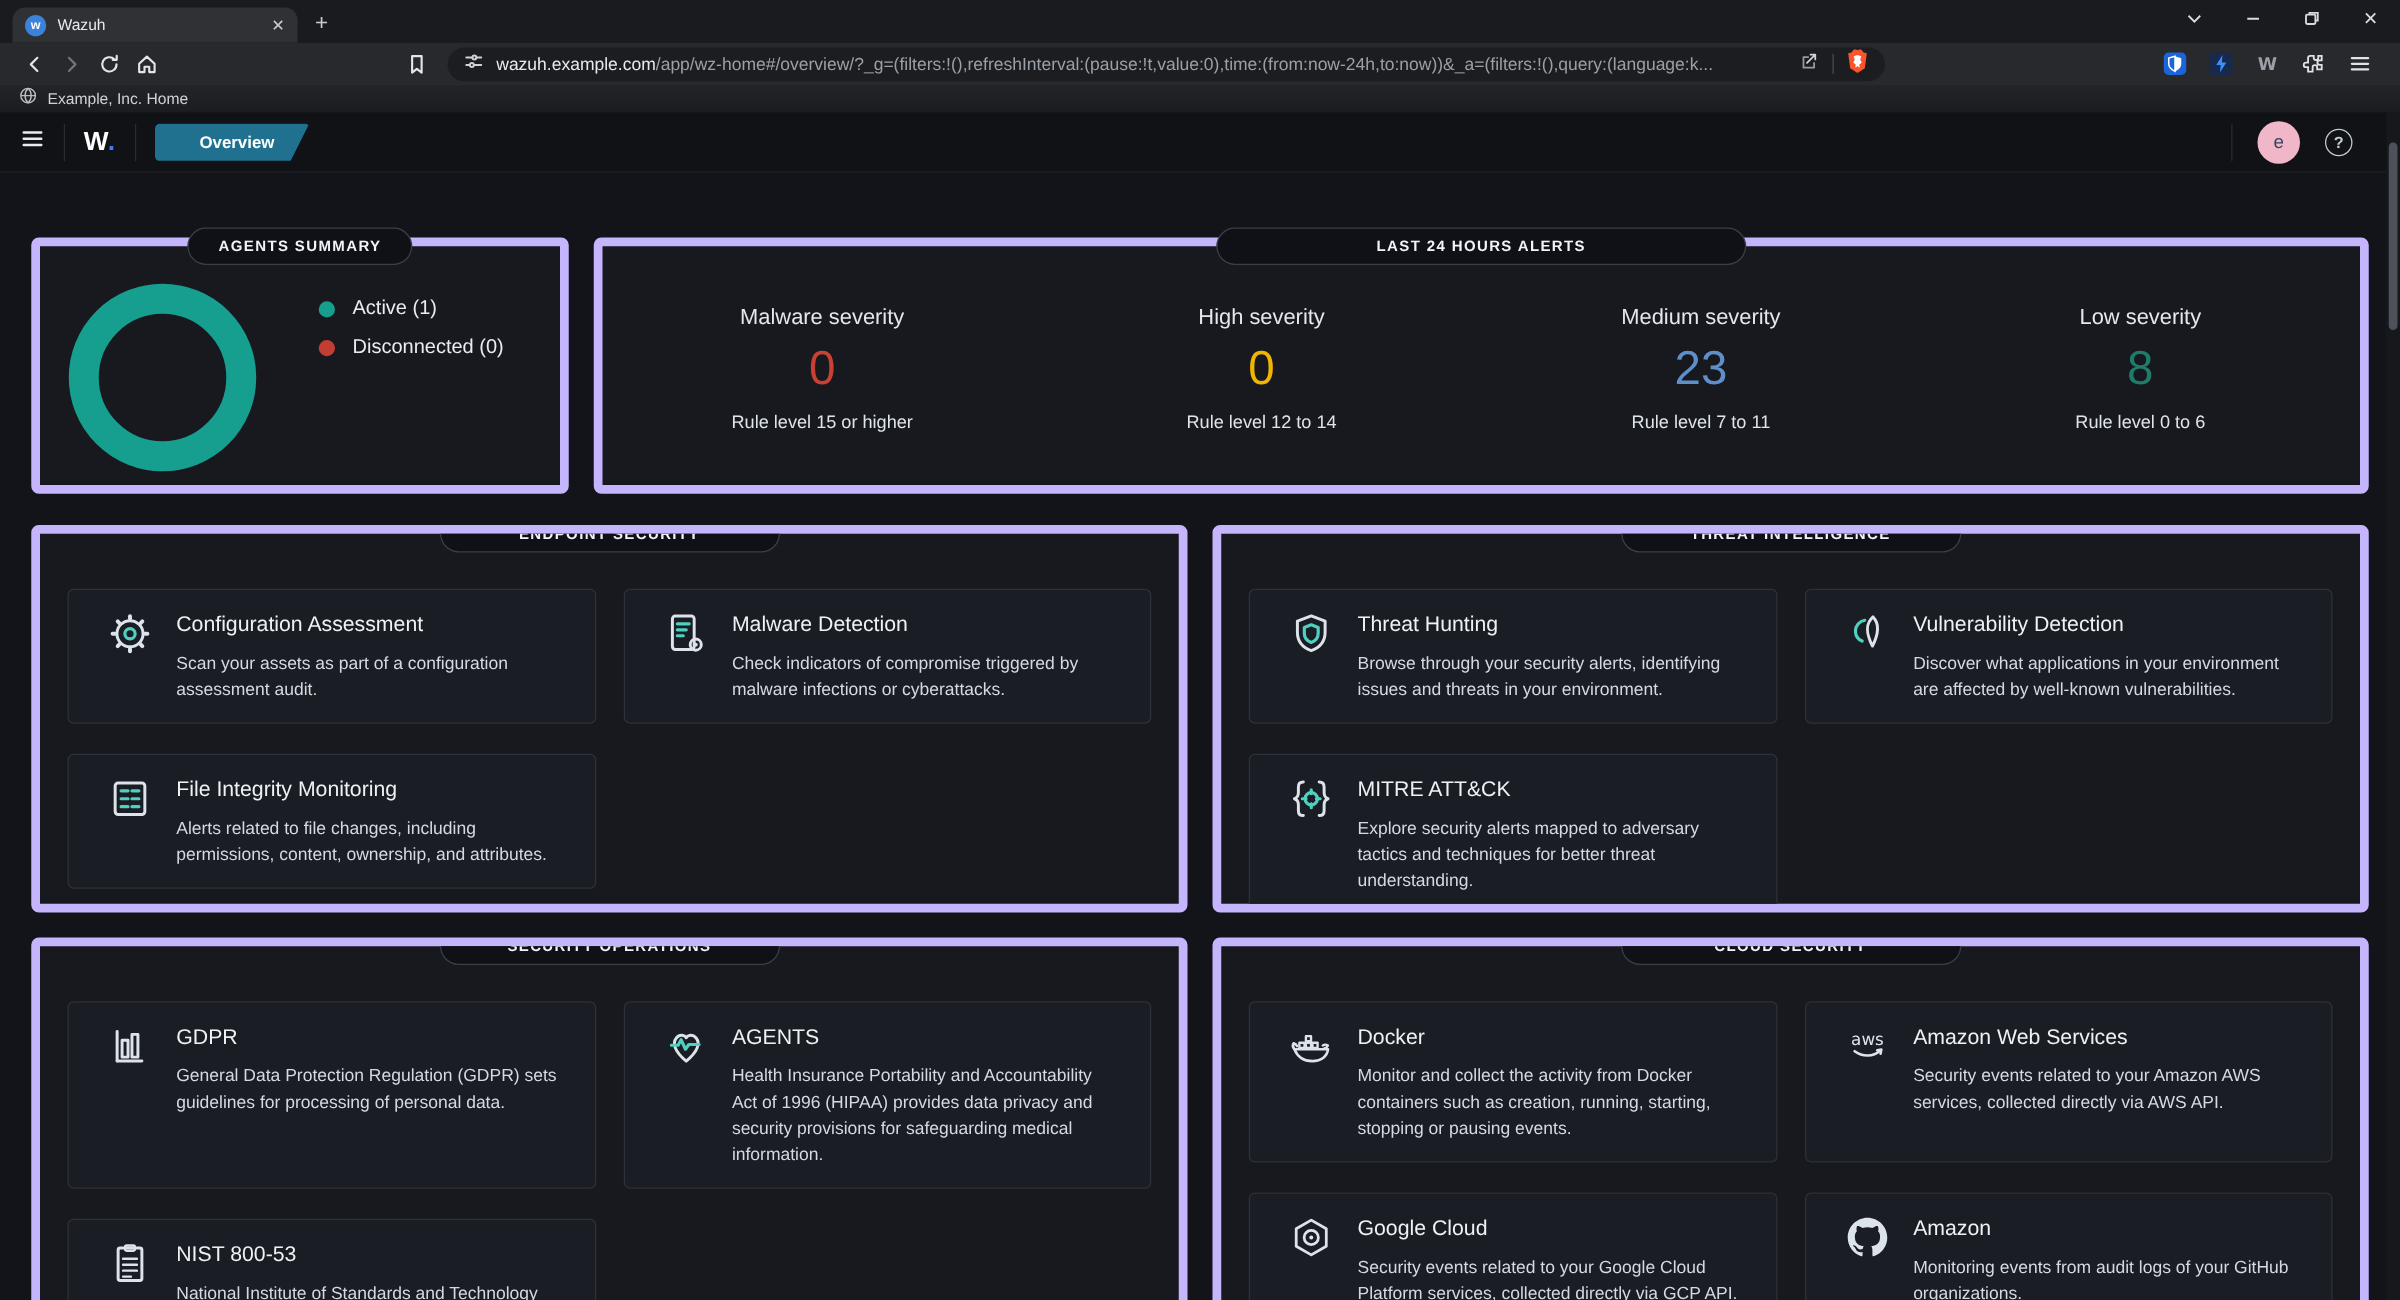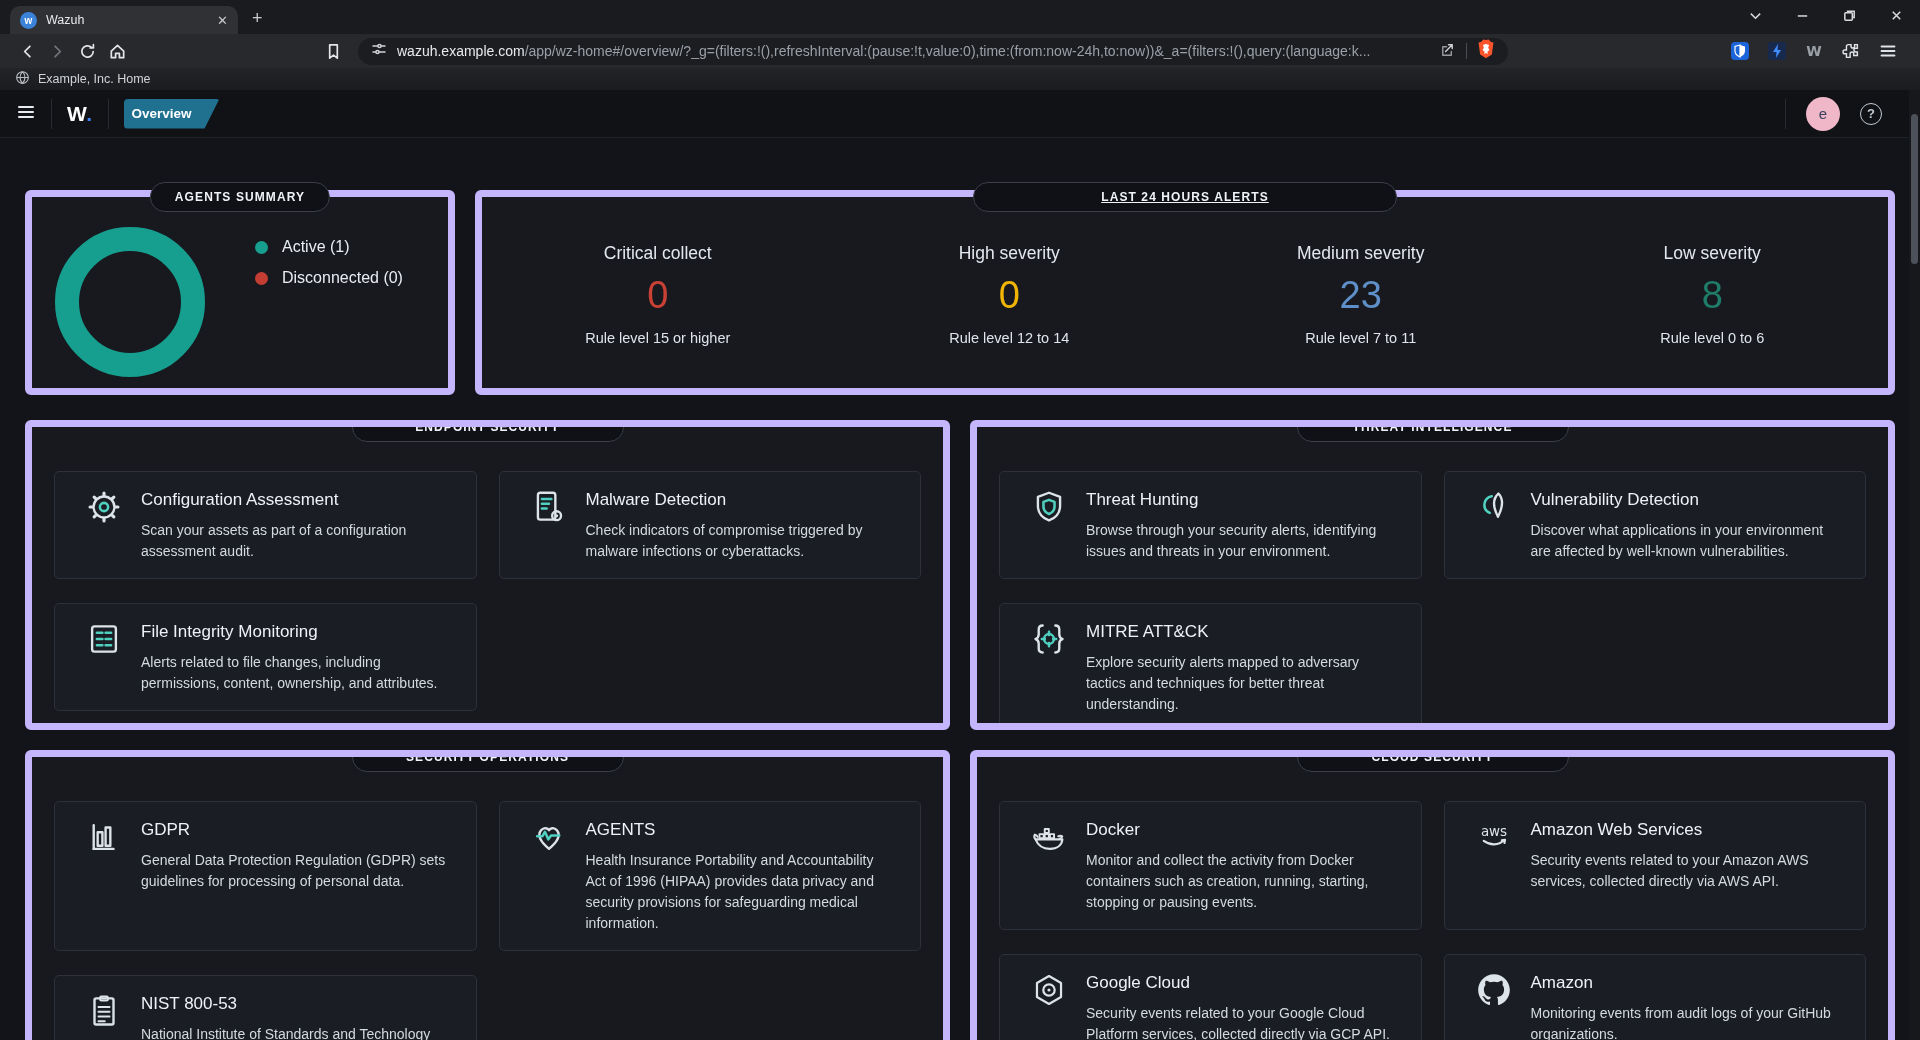--- a/index.html
+++ b/index.html
@@ -39,41 +39,41 @@
   .bm-label { font-size:12.5px; color:#cfd3d8; }
   .globe svg { width:15px; height:15px; stroke:#b9bdc2; stroke-width:1.2; fill:none; }
 
   
   .appheader { height:48px; background:#101216; border-bottom:1px solid #1e2127;
     display:flex; align-items:center; padding:0 16px; gap:15px; }
   .appmenu svg { width:20px; height:20px; stroke:#e8ecf1; stroke-width:2; stroke-linecap:round; }
   .hdr-div { width:1px; height:30px; background:#272b32; }
   .applogo { font-size:21px; font-weight:bold; color:#fff; letter-spacing:.5px; }
   .applogo i { font-style:normal; }
-  .ovtab { height:30px; line-height:30px; padding:0 28px 0 8px; border-radius:4px; color:#fff;
+  .ovtab { height:30px; line-height:30px; padding:0 28px 0 36px; border-radius:4px; color:#fff;
     font-size:13.5px; font-weight:bold; clip-path:polygon(0 0,100% 0,calc(100% - 15px) 100%,0 100%); }
   .hdr-right { margin-left:auto; display:flex; align-items:center; gap:20px; padding-right:22px; }
   .avatar { width:34px; height:34px; border-radius:50%; display:flex; align-items:center; justify-content:center;
     font-size:15px; color:#39405c; }
   .helpbtn { width:22px; height:22px; border:1.6px solid #c2cad2; border-radius:50%; color:#c2cad2;
     font-size:13px; display:flex; align-items:center; justify-content:center; font-weight:bold; }
 
   .vscroll { position:absolute; right:0; top:90px; bottom:0; width:11px; background:#16181c; }
   .vscroll .thumb { position:absolute; top:24px; right:2px; width:7px; height:150px; background:#4d525a; border-radius:4px; }
 
   .content { padding:0 25px; }
   .row { display:flex; gap:20px; }
   .row1 { margin-top:52px; }
   .row2 { margin-top:25px; }
   .row3 { margin-top:20px; }
   .panel { position:relative; background:#17191f; border:7px solid #c4b5fd; border-radius:6px; }
   .panel-title { position:absolute; top:-15px; left:50%; transform:translateX(-50%);
     background:#0f1116; border:1px solid #3a3f48; border-radius:16px; height:30px; line-height:28px;
     font-size:12px; font-weight:bold; letter-spacing:1.1px; color:#f0f3f7; padding:0 24px; white-space:nowrap; text-align:center; }
-  .pt-w155 { min-width:155px; } .pt-w424 { min-width:424px;text-decoration:underline; } .pt-w272 { min-width:272px; }
+  .pt-w155 { min-width:155px; } .pt-w424 { min-width:424px; } .pt-w272 { min-width:272px; }
 
   .panel-agents { width:430px; height:205px; flex:0 0 430px; }
   .agents-body { display:flex; padding:30px 20px 0 23px; }
   .donut { width:150px; height:150px; border-radius:50%; border:24px solid #169E8F; }
   .legend { margin:8px 0 0 50px; }
   .legend-item { display:flex; align-items:center; gap:14px; height:24px; margin-bottom:7px;
     font-size:16px; color:#e8edf2; }
   .legend-dot { width:13px; height:13px; border-radius:50%; }
 
   .panel-alerts { flex:1; height:205px; }
@@ -253,21 +253,21 @@
             <span>Disconnected (0)</span>
           </div>
         </div>
       </div>
     </div>
 
     <div class="panel panel-alerts">
       <div class="panel-title pt-w424">LAST 24 HOURS ALERTS</div>
       <div class="alerts-body">
         <div class="stat">
-          <div class="stat-label">Critical collect</div>
+          <div class="stat-label">Malware severity</div>
           <div class="stat-value" style="color: rgb(201, 64, 52);">0</div>
           <div class="stat-sub">Rule level 15 or higher</div>
         </div>
         <div class="stat">
           <div class="stat-label">High severity</div>
           <div class="stat-value" style="color: rgb(239, 180, 4);">0</div>
           <div class="stat-sub">Rule level 12 to 14</div>
         </div>
         <div class="stat">
           <div class="stat-label">Medium severity</div>

